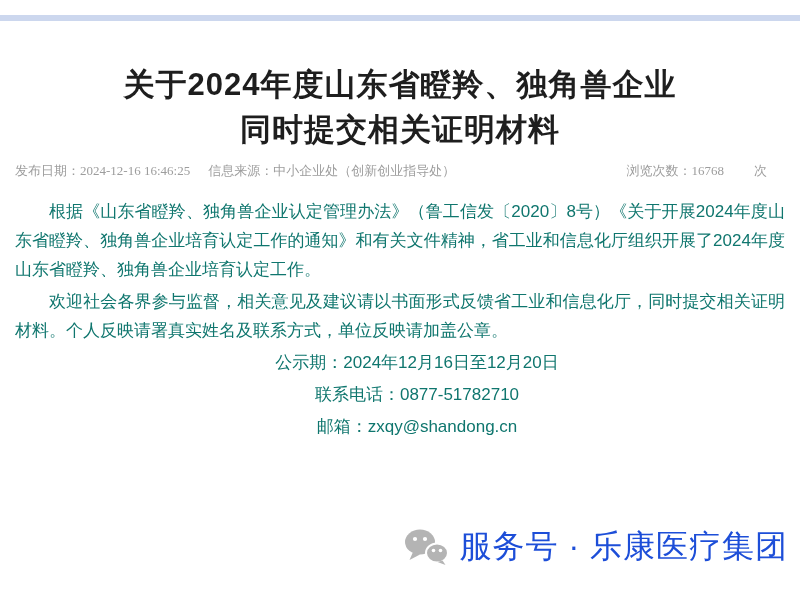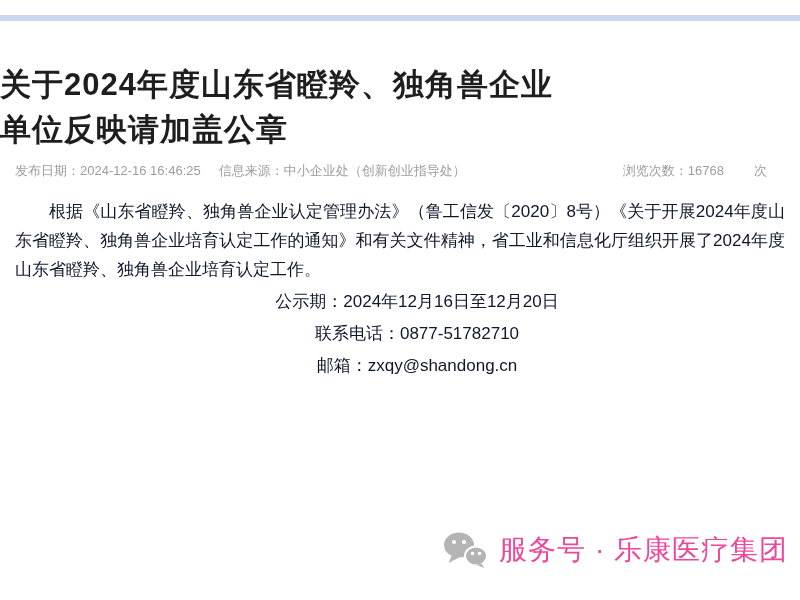--- a/index.html
+++ b/index.html
@@ -22,98 +22,101 @@
     width: 100%;
     height: 6px;
     background: #ccd7ee;
   }
   .title {
     position: absolute;
     top: 62px;
     left: 0;
     width: 100%;
     margin: 0;
+    text-align: center;
     font-size: 31px;
     line-height: 45px;
     font-weight: bold;
     color: #1e1e1e;
     letter-spacing: 1px;
   }
   .title .t-line { display: block; }
   .meta {
     position: absolute;
     top: 162px;
     left: 15px;
     right: 15px;
     display: flex;
     justify-content: space-between;
     align-items: center;
     font-size: 13px;
     color: #9d9d9d;
     white-space: nowrap;
+    font-family: Liberation Serif, serif;
   }
   .meta-left .gap { display: inline-block; width: 18px; }
   .meta-right { padding-right: 18px; }
   .meta-right .views-unit { margin-left: 30px; }
   .bodytext {
     position: absolute;
     top: 197px;
     left: 15px;
     right: 15px;
     font-size: 17px;
-    color: #0f172a;
+    color: #0f766e;
   }
   .bodytext p {
     margin: 0 0 3px 0;
     line-height: 29px;
     text-indent: 2em;
     text-align: justify;
   }
   .bodytext p.info {
     text-align: center;
   }
   .watermark {
     position: absolute;
     right: 12px;
     bottom: 31px;
     display: flex;
     align-items: center;
-    color: #ec4899;
-    font-size: 28px;
+    color: #1d4ed8;
+    font-size: 32px;
     letter-spacing: 1px;
     white-space: nowrap;
   }
   .wm-icon {
     display: inline-flex;
     margin-right: 10px;
   }
 </style>
 </head>
 <body>
 
 <div class="page">
 
   <div class="topbar"></div>
 
   <h1 class="title">
     <span class="t-line">关于2024年度山东省瞪羚、独角兽企业</span>
-    <span class="t-line">单位反映请加盖公章</span>
+    <span class="t-line">同时提交相关证明材料</span>
   </h1>
 
   <div class="meta">
     <div class="meta-left">
       <span>发布日期：</span><span>2024-12-16 16:46:25</span><span class="gap"></span><span>信息来源：</span><span>中小企业处（创新创业指导处）</span>
     </div>
     <div class="meta-right">
       <span>浏览次数：</span><span>16768</span><span class="views-unit">次</span>
     </div>
   </div>
 
   <div class="bodytext">
     <p>根据《山东省瞪羚、独角兽企业认定管理办法》（鲁工信发〔2020〕8号）《关于开展2024年度山东省瞪羚、独角兽企业培育认定工作的通知》和有关文件精神，省工业和信息化厅组织开展了2024年度山东省瞪羚、独角兽企业培育认定工作。</p>
+    <p>欢迎社会各界参与监督，相关意见及建议请以书面形式反馈省工业和信息化厅，同时提交相关证明材料。个人反映请署真实姓名及联系方式，单位反映请加盖公章。</p>
     <p class="info">公示期：2024年12月16日至12月20日</p>
     <p class="info">联系电话：0877-51782710</p>
     <p class="info">邮箱：zxqy@shandong.cn</p>
   </div>
 
   <div class="watermark">
     <span class="wm-icon">
       <svg width="46" height="36" viewBox="0 0 46 36" xmlns="http://www.w3.org/2000/svg">
         <ellipse cx="16" cy="13" rx="15" ry="12.5" fill="#b4b4b4"></ellipse>
         <path d="M9 23 L5.5 31 L16 25.5 Z" fill="#b4b4b4"></path>

